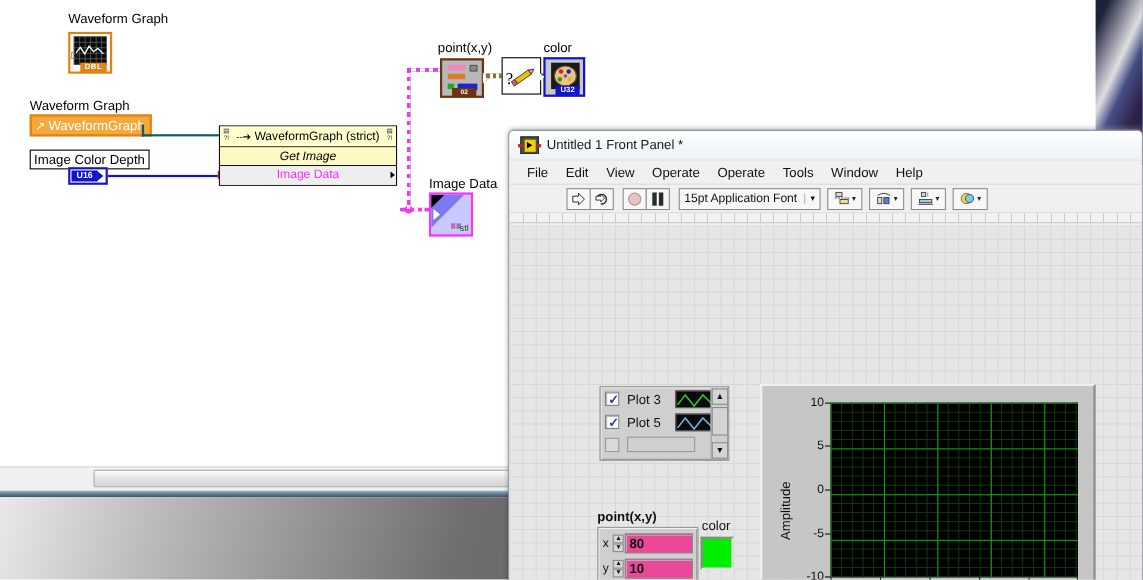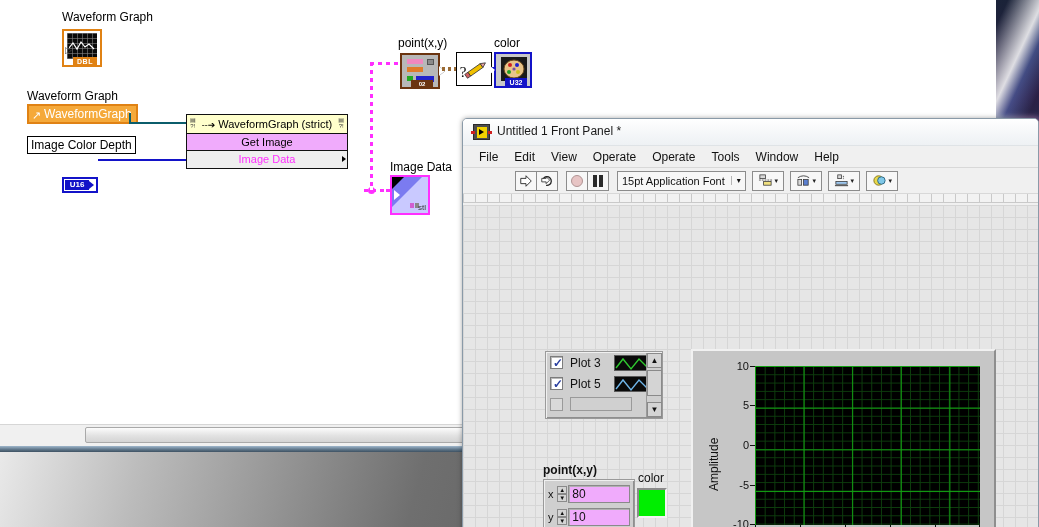--- a/index.html
+++ b/index.html
@@ -112,21 +112,21 @@
   .prop-node .hdr {
     height:19px; background:#ffffcc; border-bottom:1px solid #111;
     font-size:11px; color:#000; line-height:19px; text-align:center; position:relative;
     padding:0 12px;
   }
   .prop-node .hdr .badge { position:absolute; top:2px; font-size:6px; line-height:6px; color:#333; }
   .prop-node .row {
     height:17px; border-bottom:1px solid #111; font-size:11px; line-height:17px; text-align:center;
     position:relative; background:#eeeeee;
   }
-  .prop-node .row.white { background:#f0abfc; }
+  .prop-node .row.white { background:#fef9c3;font-style:italic; }
   .prop-node .row:last-child { border-bottom:none; }
   .prop-node .row .in-term { position:absolute; left:1px; top:5px; width:0;height:0;
      border-left:4px solid #000; border-top:3px solid transparent; border-bottom:3px solid transparent; }
   .prop-node .row .in-term.red { border-left-color:#cc0000; }
   .prop-node .row .out-term { position:absolute; right:1px; top:5px; width:0;height:0;
      border-left:4px solid #000; border-top:3px solid transparent; border-bottom:3px solid transparent; }
 
   
   .pxy-term { position:absolute; width:40px; height:36px; border:2px solid #6b3410; background:#b8b8b8; }
   .pxy-term .bar { position:absolute; background:#f088c0; }
@@ -284,23 +284,24 @@
   }
   .pxy-label { position:absolute; font-size:12px; font-weight:bold; color:#111; }
   .num-ctrl { display:flex; align-items:center; height:20px; margin-bottom:3px; }
   .num-ctrl .nm { font-size:11px; color:#111; width:10px; }
   .num-ctrl .spin { display:flex; flex-direction:column; margin-right:1px; }
   .num-ctrl .spin i {
     display:block; width:10px; height:8px; background:#d4d4d4; border:1px solid #8a8a8a;
     font-style:normal; font-size:6px; line-height:7px; text-align:center; color:#111;
   }
   .num-ctrl .field {
-    width:66px; height:18px; background:#f0abfc; border:1px solid #8a8a8a;
+    width:66px; height:18px; background:#ec4899; border:1px solid #8a8a8a;
     font-size:12px; color:#111; line-height:17px; padding-left:3px;
     box-shadow: inset 1px 1px 0 #b0b0b0;
+    font-weight: bold;
   }
 
   
   .color-label { position:absolute; font-size:12px; color:#111; }
   .color-box {
     position:absolute; width:30px; height:30px; background:#00ee00;
     border-top:2px solid #8a8a8a; border-left:2px solid #8a8a8a;
     border-right:2px solid #f3f3f3; border-bottom:2px solid #f3f3f3;
   }
 
@@ -366,32 +367,32 @@
       <div class="dbl">DBL</div>
     </div>
 
     <div class="lbl" style="left:27px; top:89px;">Waveform Graph</div>
     <div class="ref-node" style="left:27px; top:104px;">
       <span class="arr">↗</span>
       <span>WaveformGraph</span>
     </div>
 
     <div class="lbl-box" style="left:27px; top:136px;">Image Color Depth</div>
-    <div class="u16-term" style="left:62px; top:152px;margin-top:25px;">
+    <div class="u16-term" style="left:62px; top:152px;">
       <div class="t">U16</div>
       <div class="p"></div>
     </div>
 
     <div class="wire" style="left:129px; top:113px; width:2px; height:11px;"></div>
     <div class="wire" style="left:129px; top:122px; width:70px; height:2px;"></div>
 
     <div class="wire blue" style="left:98px; top:159px; width:100px; height:2px;"></div>
     <div class="wire-arrow" style="left:198px; top:155px;"></div>
 
-    <div class="prop-node" style="left:186px; top:114px;">
+    <div class="prop-node" style="left:199px; top:114px;">
       <div class="hdr">
         <span class="badge" style="left:3px;">▤<br>?!</span>
         <span style="font-size:9px; vertical-align:middle;">⁃⁃➔</span>
         <span>WaveformGraph (strict)</span>
         <span class="badge" style="right:3px;">▤<br>?!</span>
       </div>
       <div class="row white">
         <span>Get Image</span>
       </div>
       <div class="row" style="color:#ff2fff;">

